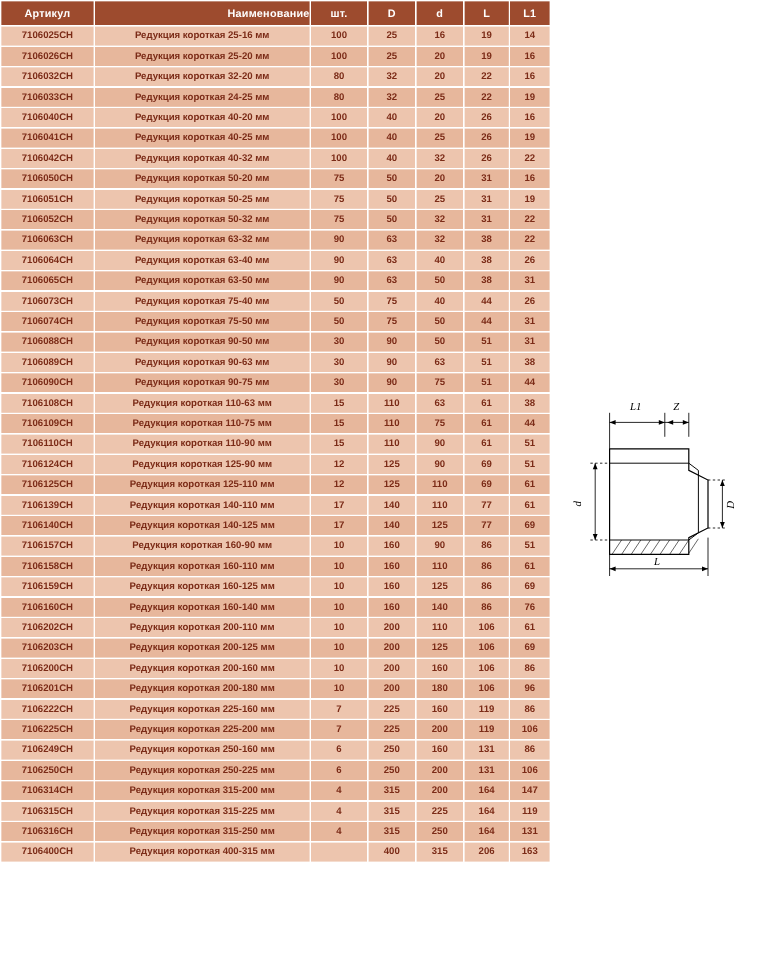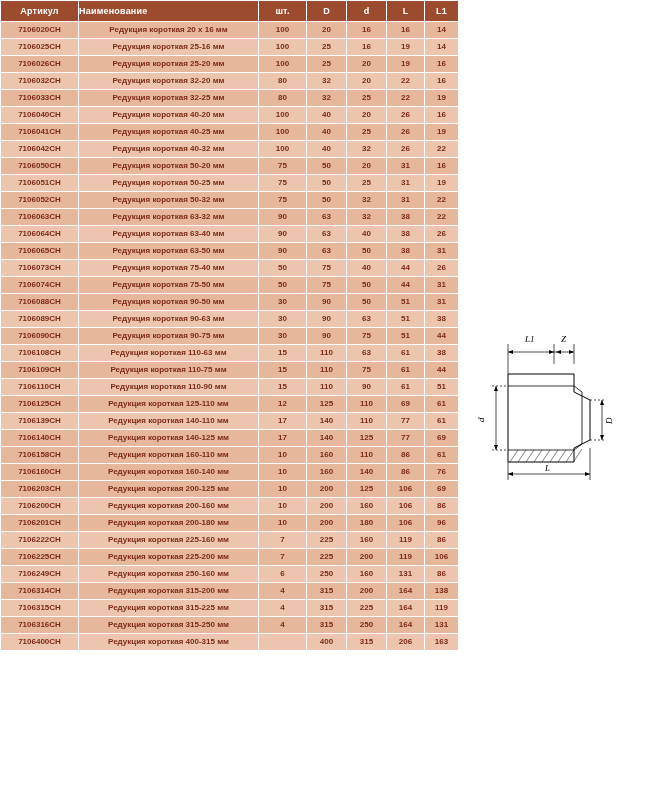--- a/index.html
+++ b/index.html
@@ -84,38 +84,29 @@
         <col class="c-name">
         <col class="c-qty">
       <col class="c-d">
         <col class="c-dd">
         <col class="c-l">
         <col class="c-l1">
     </colgroup>
     <thead>
       <tr>
         <th>Артикул</th>
-        <th class="name" style="text-align:left">Наименование</th>
+        <th class="name" style="text-align:right">Наименование</th>
         <th>шт.</th>
         <th>D</th>
         <th>d</th>
         <th>L</th>
         <th>L1</th>
       </tr>
     </thead>
     <tbody id="spec-body">
-        <tr>
-          <td>7106020CH</td>
-          <td class="name">Редукция короткая 20 х 16 мм</td>
-          <td>100</td>
-          <td>20</td>
-          <td>16</td>
-          <td>16</td>
-          <td>14</td>
-        </tr>
         <tr class="alt">
           <td>7106025CH</td>
           <td class="name">Редукция короткая 25-16 мм</td>
           <td>100</td>
           <td>25</td>
           <td>16</td>
           <td>19</td>
           <td>14</td>
         </tr>
         <tr>
@@ -131,21 +122,21 @@
           <td>7106032CH</td>
           <td class="name">Редукция короткая 32-20 мм</td>
           <td>80</td>
           <td>32</td>
           <td>20</td>
           <td>22</td>
           <td>16</td>
         </tr>
         <tr>
           <td>7106033CH</td>
-          <td class="name">Редукция короткая 32-25 мм</td>
+          <td class="name">Редукция короткая 24-25 мм</td>
           <td>80</td>
           <td>32</td>
           <td>25</td>
           <td>22</td>
           <td>19</td>
         </tr>
         <tr class="alt">
           <td>7106040CH</td>
           <td class="name">Редукция короткая 40-20 мм</td>
           <td>100</td>
@@ -291,20 +282,29 @@
         </tr>
         <tr class="alt">
           <td>7106110CH</td>
           <td class="name">Редукция короткая 110-90 мм</td>
           <td>15</td>
           <td>110</td>
           <td>90</td>
           <td>61</td>
           <td>51</td>
         </tr>
+        <tr class="alt">
+          <td>7106124CH</td>
+          <td class="name">Редукция короткая 125-90 мм</td>
+          <td>12</td>
+          <td>125</td>
+          <td>90</td>
+          <td>69</td>
+          <td>51</td>
+        </tr>
         <tr>
           <td>7106125CH</td>
           <td class="name">Редукция короткая 125-110 мм</td>
           <td>12</td>
           <td>125</td>
           <td>110</td>
           <td>69</td>
           <td>61</td>
         </tr>
         <tr class="alt">
@@ -318,37 +318,64 @@
         </tr>
         <tr>
           <td>7106140CH</td>
           <td class="name">Редукция короткая 140-125 мм</td>
           <td>17</td>
           <td>140</td>
           <td>125</td>
           <td>77</td>
           <td>69</td>
         </tr>
+        <tr class="alt">
+          <td>7106157CH</td>
+          <td class="name">Редукция короткая 160-90 мм</td>
+          <td>10</td>
+          <td>160</td>
+          <td>90</td>
+          <td>86</td>
+          <td>51</td>
+        </tr>
         <tr>
           <td>7106158CH</td>
           <td class="name">Редукция короткая 160-110 мм</td>
           <td>10</td>
           <td>160</td>
           <td>110</td>
           <td>86</td>
           <td>61</td>
         </tr>
+        <tr class="alt">
+          <td>7106159CH</td>
+          <td class="name">Редукция короткая 160-125 мм</td>
+          <td>10</td>
+          <td>160</td>
+          <td>125</td>
+          <td>86</td>
+          <td>69</td>
+        </tr>
         <tr>
           <td>7106160CH</td>
           <td class="name">Редукция короткая 160-140 мм</td>
           <td>10</td>
           <td>160</td>
           <td>140</td>
           <td>86</td>
           <td>76</td>
+        </tr>
+        <tr class="alt">
+          <td>7106202CH</td>
+          <td class="name">Редукция короткая 200-110 мм</td>
+          <td>10</td>
+          <td>200</td>
+          <td>110</td>
+          <td>106</td>
+          <td>61</td>
         </tr>
         <tr>
           <td>7106203CH</td>
           <td class="name">Редукция короткая 200-125 мм</td>
           <td>10</td>
           <td>200</td>
           <td>125</td>
           <td>106</td>
           <td>69</td>
         </tr>
@@ -391,27 +418,36 @@
         <tr class="alt">
           <td>7106249CH</td>
           <td class="name">Редукция короткая 250-160 мм</td>
           <td>6</td>
           <td>250</td>
           <td>160</td>
           <td>131</td>
           <td>86</td>
         </tr>
         <tr>
+          <td>7106250CH</td>
+          <td class="name">Редукция короткая 250-225 мм</td>
+          <td>6</td>
+          <td>250</td>
+          <td>200</td>
+          <td>131</td>
+          <td>106</td>
+        </tr>
+        <tr>
           <td>7106314CH</td>
           <td class="name">Редукция короткая 315-200 мм</td>
           <td>4</td>
           <td>315</td>
           <td>200</td>
           <td>164</td>
-          <td>138</td>
+          <td>147</td>
         </tr>
         <tr class="alt">
           <td>7106315CH</td>
           <td class="name">Редукция короткая 315-225 мм</td>
           <td>4</td>
           <td>315</td>
           <td>225</td>
           <td>164</td>
           <td>119</td>
         </tr>

